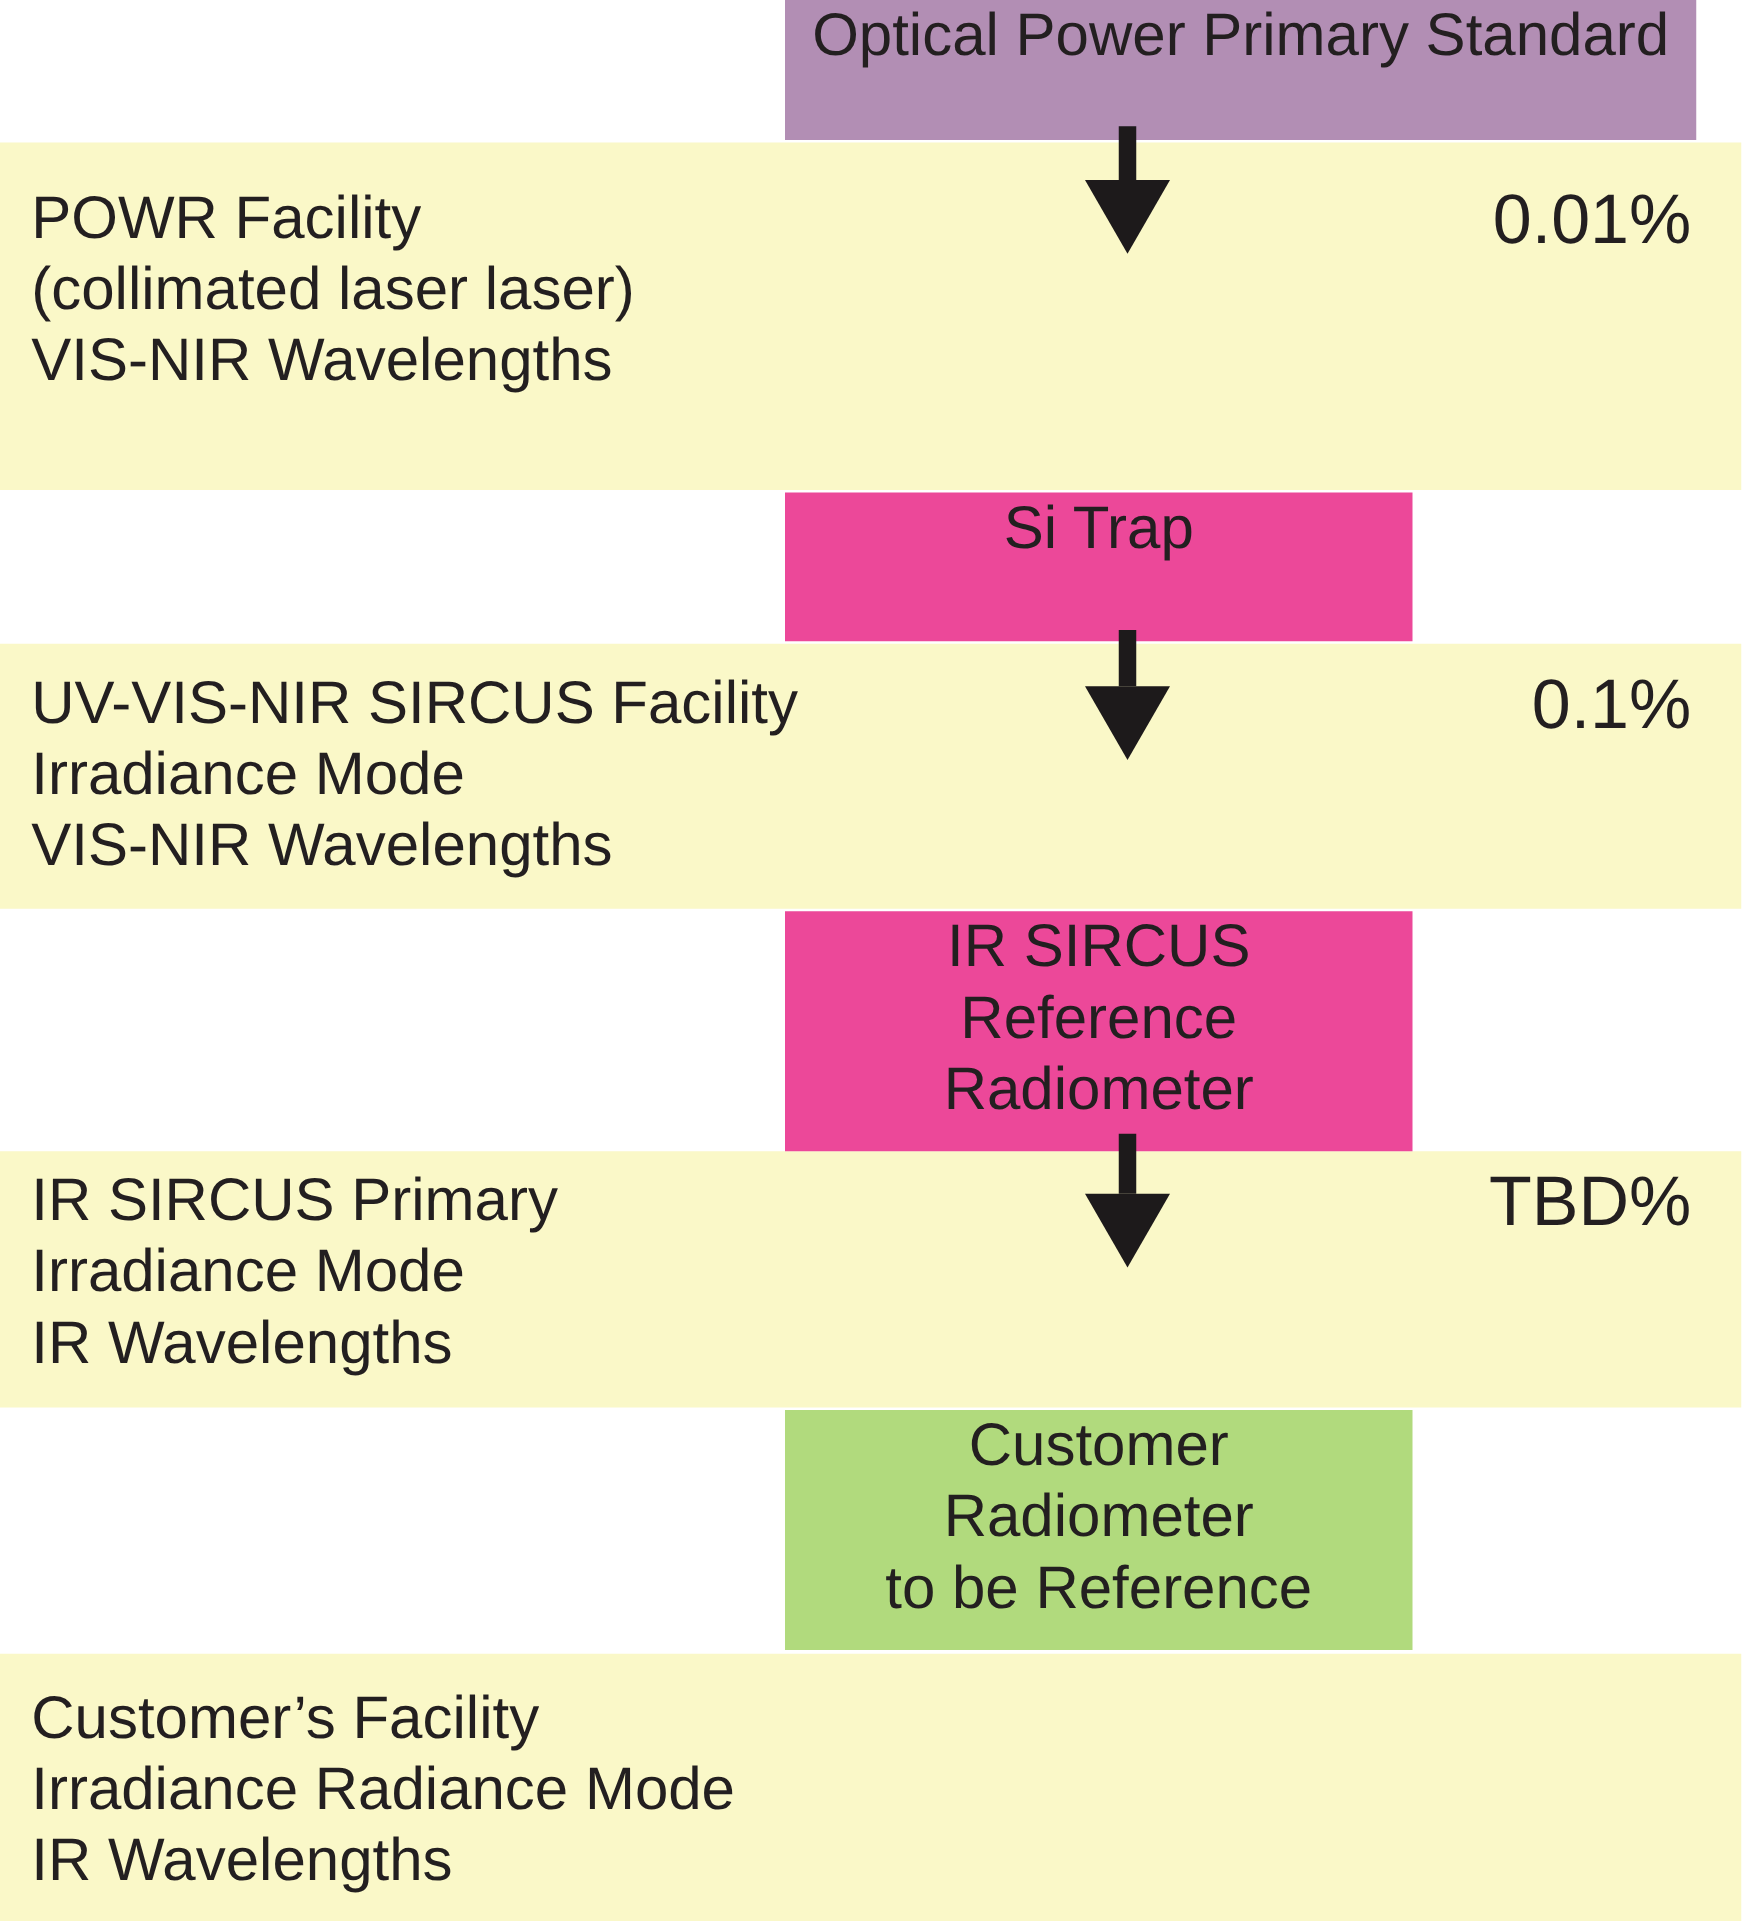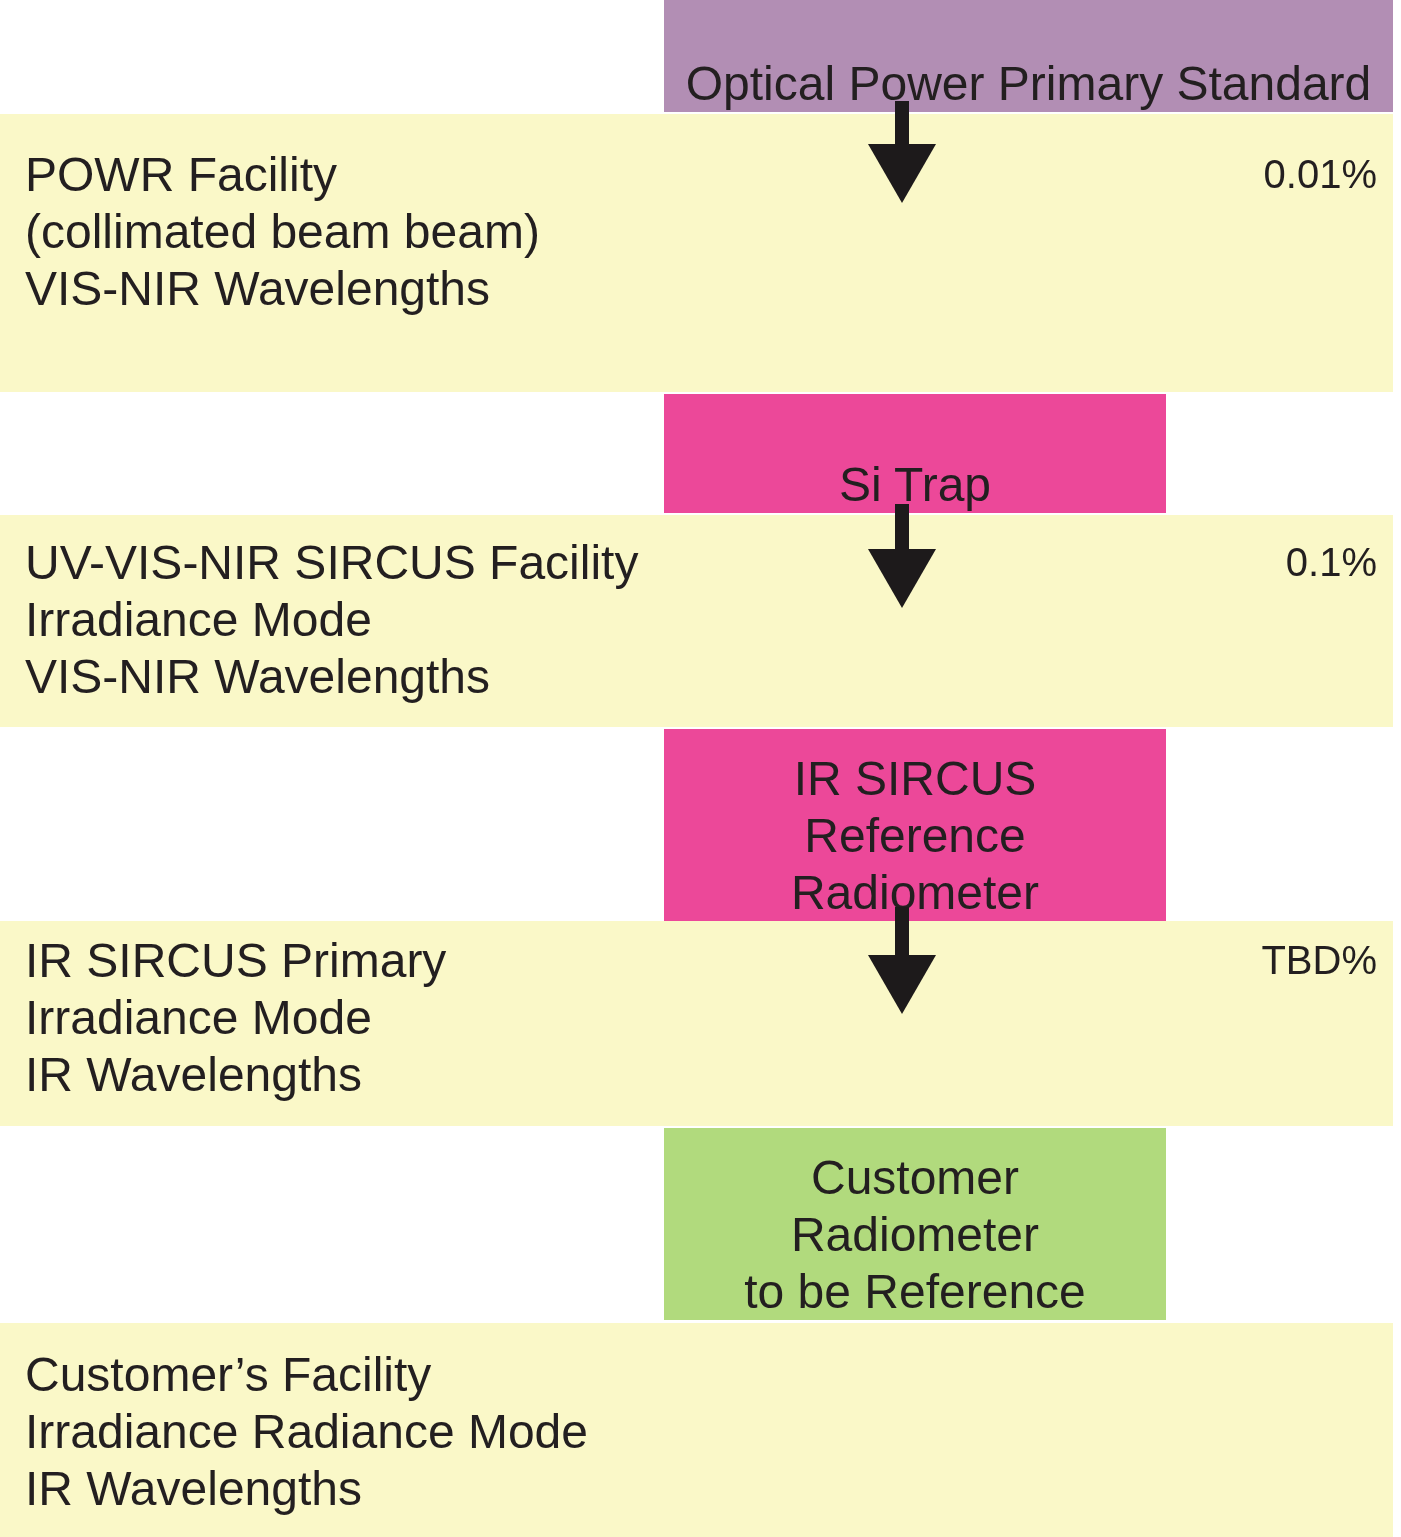--- a/index.html
+++ b/index.html
@@ -9,39 +9,39 @@
     background:#ffffff;
     font-family:"Liberation Sans", sans-serif;
     color:#231f20;
     overflow:hidden;
   }
   .band{
     position:absolute;left:0;width:1393px;
     background:#faf8c8;
   }
   .box{
-    position:absolute;left:664px;width:502px;
+    position:absolute;left:628px;width:502px;
     display:flex;flex-direction:column;
-    align-items:center;justify-content:flex-end;
+    align-items:center;justify-content:flex-start;
     text-align:center;
     font-size:48px;line-height:57px;
     background:#9dc9dd;
   }
   .box.purple{background:#b28eb4;width:729px;}
   .box.blue{background:#ec4899;}
   .box.green{background:#b1da7d;}
   .box span{display:block;white-space:nowrap;}
   .band-text{
     position:absolute;left:25px;
     font-size:48px;line-height:57px;
   }
   .band-text div{white-space:nowrap;}
   .pct{
-    position:absolute;right:24px;
-    font-size:40px;line-height:57px;
+    position:absolute;right:48px;
+    font-size:56px;line-height:57px;
     text-align:right;white-space:nowrap;
   }
   .arrow{
     position:absolute;width:68px;
     display:flex;flex-direction:column;align-items:center;
   }
   .arrow .shaft{width:14px;background:#1d1a1b;}
   .arrow .head{
     width:0;height:0;
     border-left:34px solid transparent;
@@ -87,21 +87,21 @@
     <div class="shaft" style="height:45px;"></div>
     <div class="head"></div>
   </div>
   <div class="arrow" style="left:868px;top:907px;">
     <div class="shaft" style="height:48px;"></div>
     <div class="head"></div>
   </div>
 
   <div class="band-text" style="top:146px;">
     <div>POWR Facility</div>
-    <div>(collimated beam beam)</div>
+    <div>(collimated laser laser)</div>
     <div>VIS-NIR Wavelengths</div>
   </div>
 
   <div class="band-text" style="top:534px;">
     <div>UV-VIS-NIR SIRCUS Facility</div>
     <div>Irradiance Mode</div>
     <div>VIS-NIR Wavelengths</div>
   </div>
 
   <div class="band-text" style="top:932px;">

